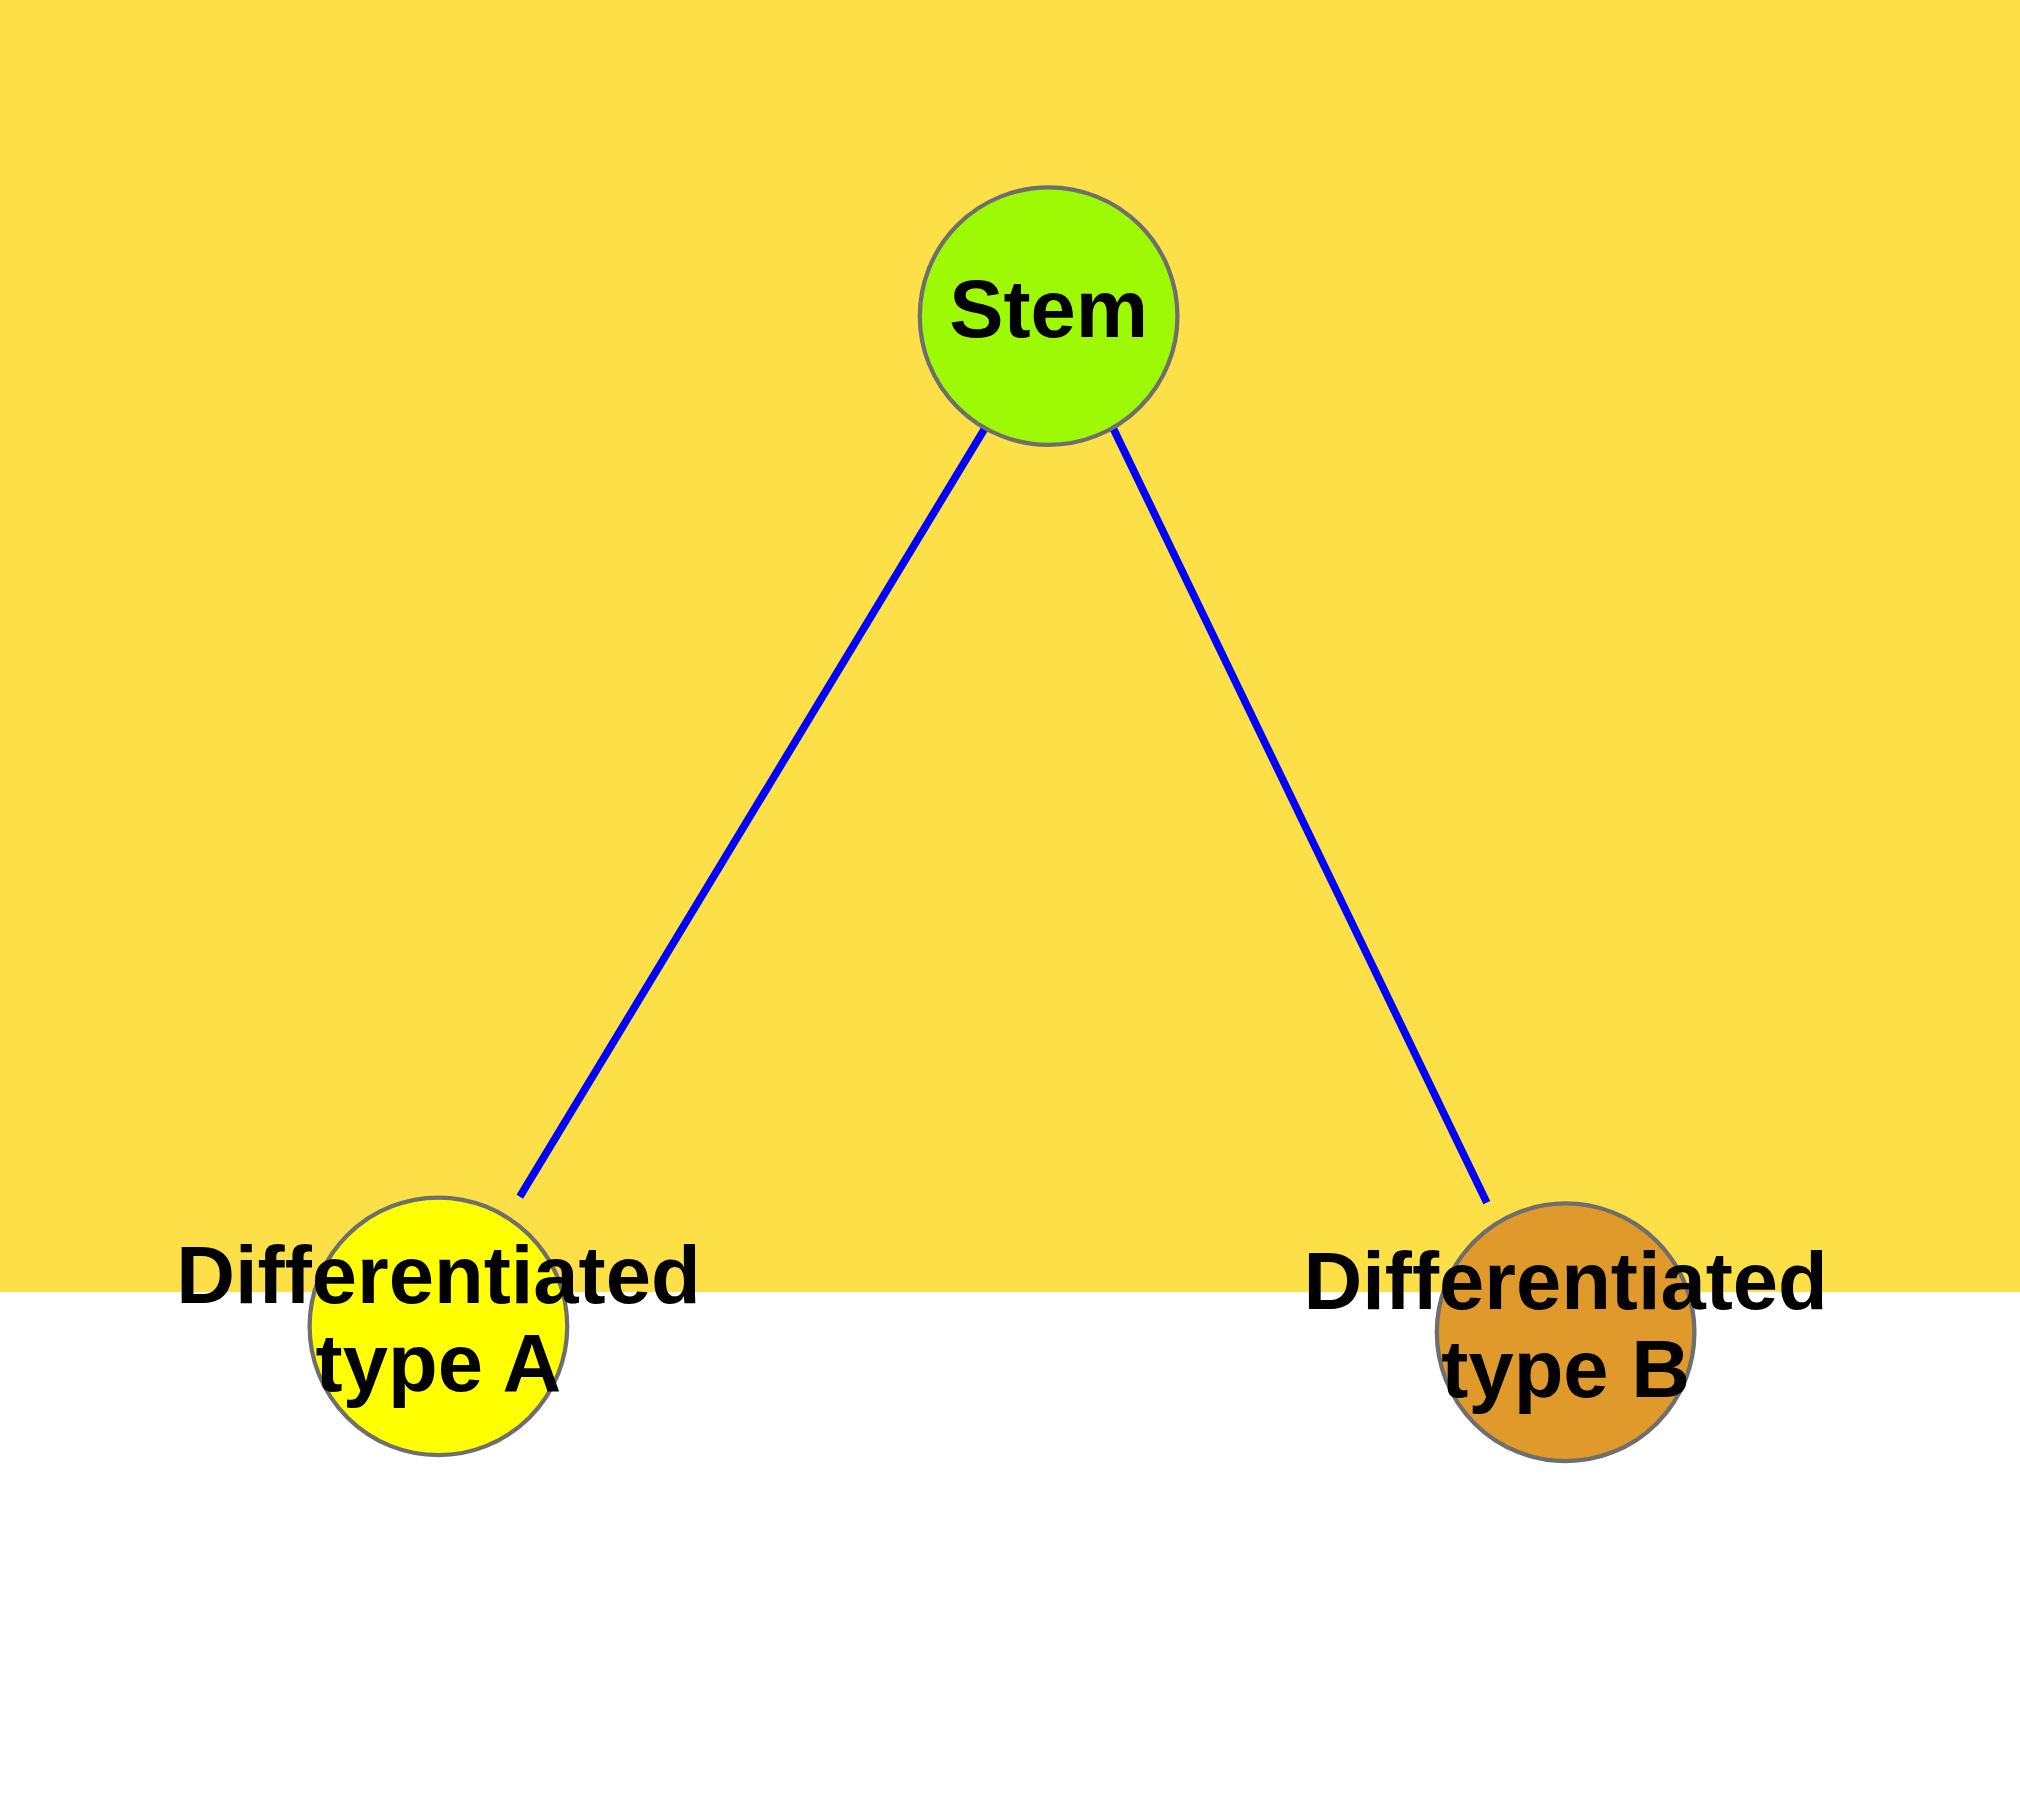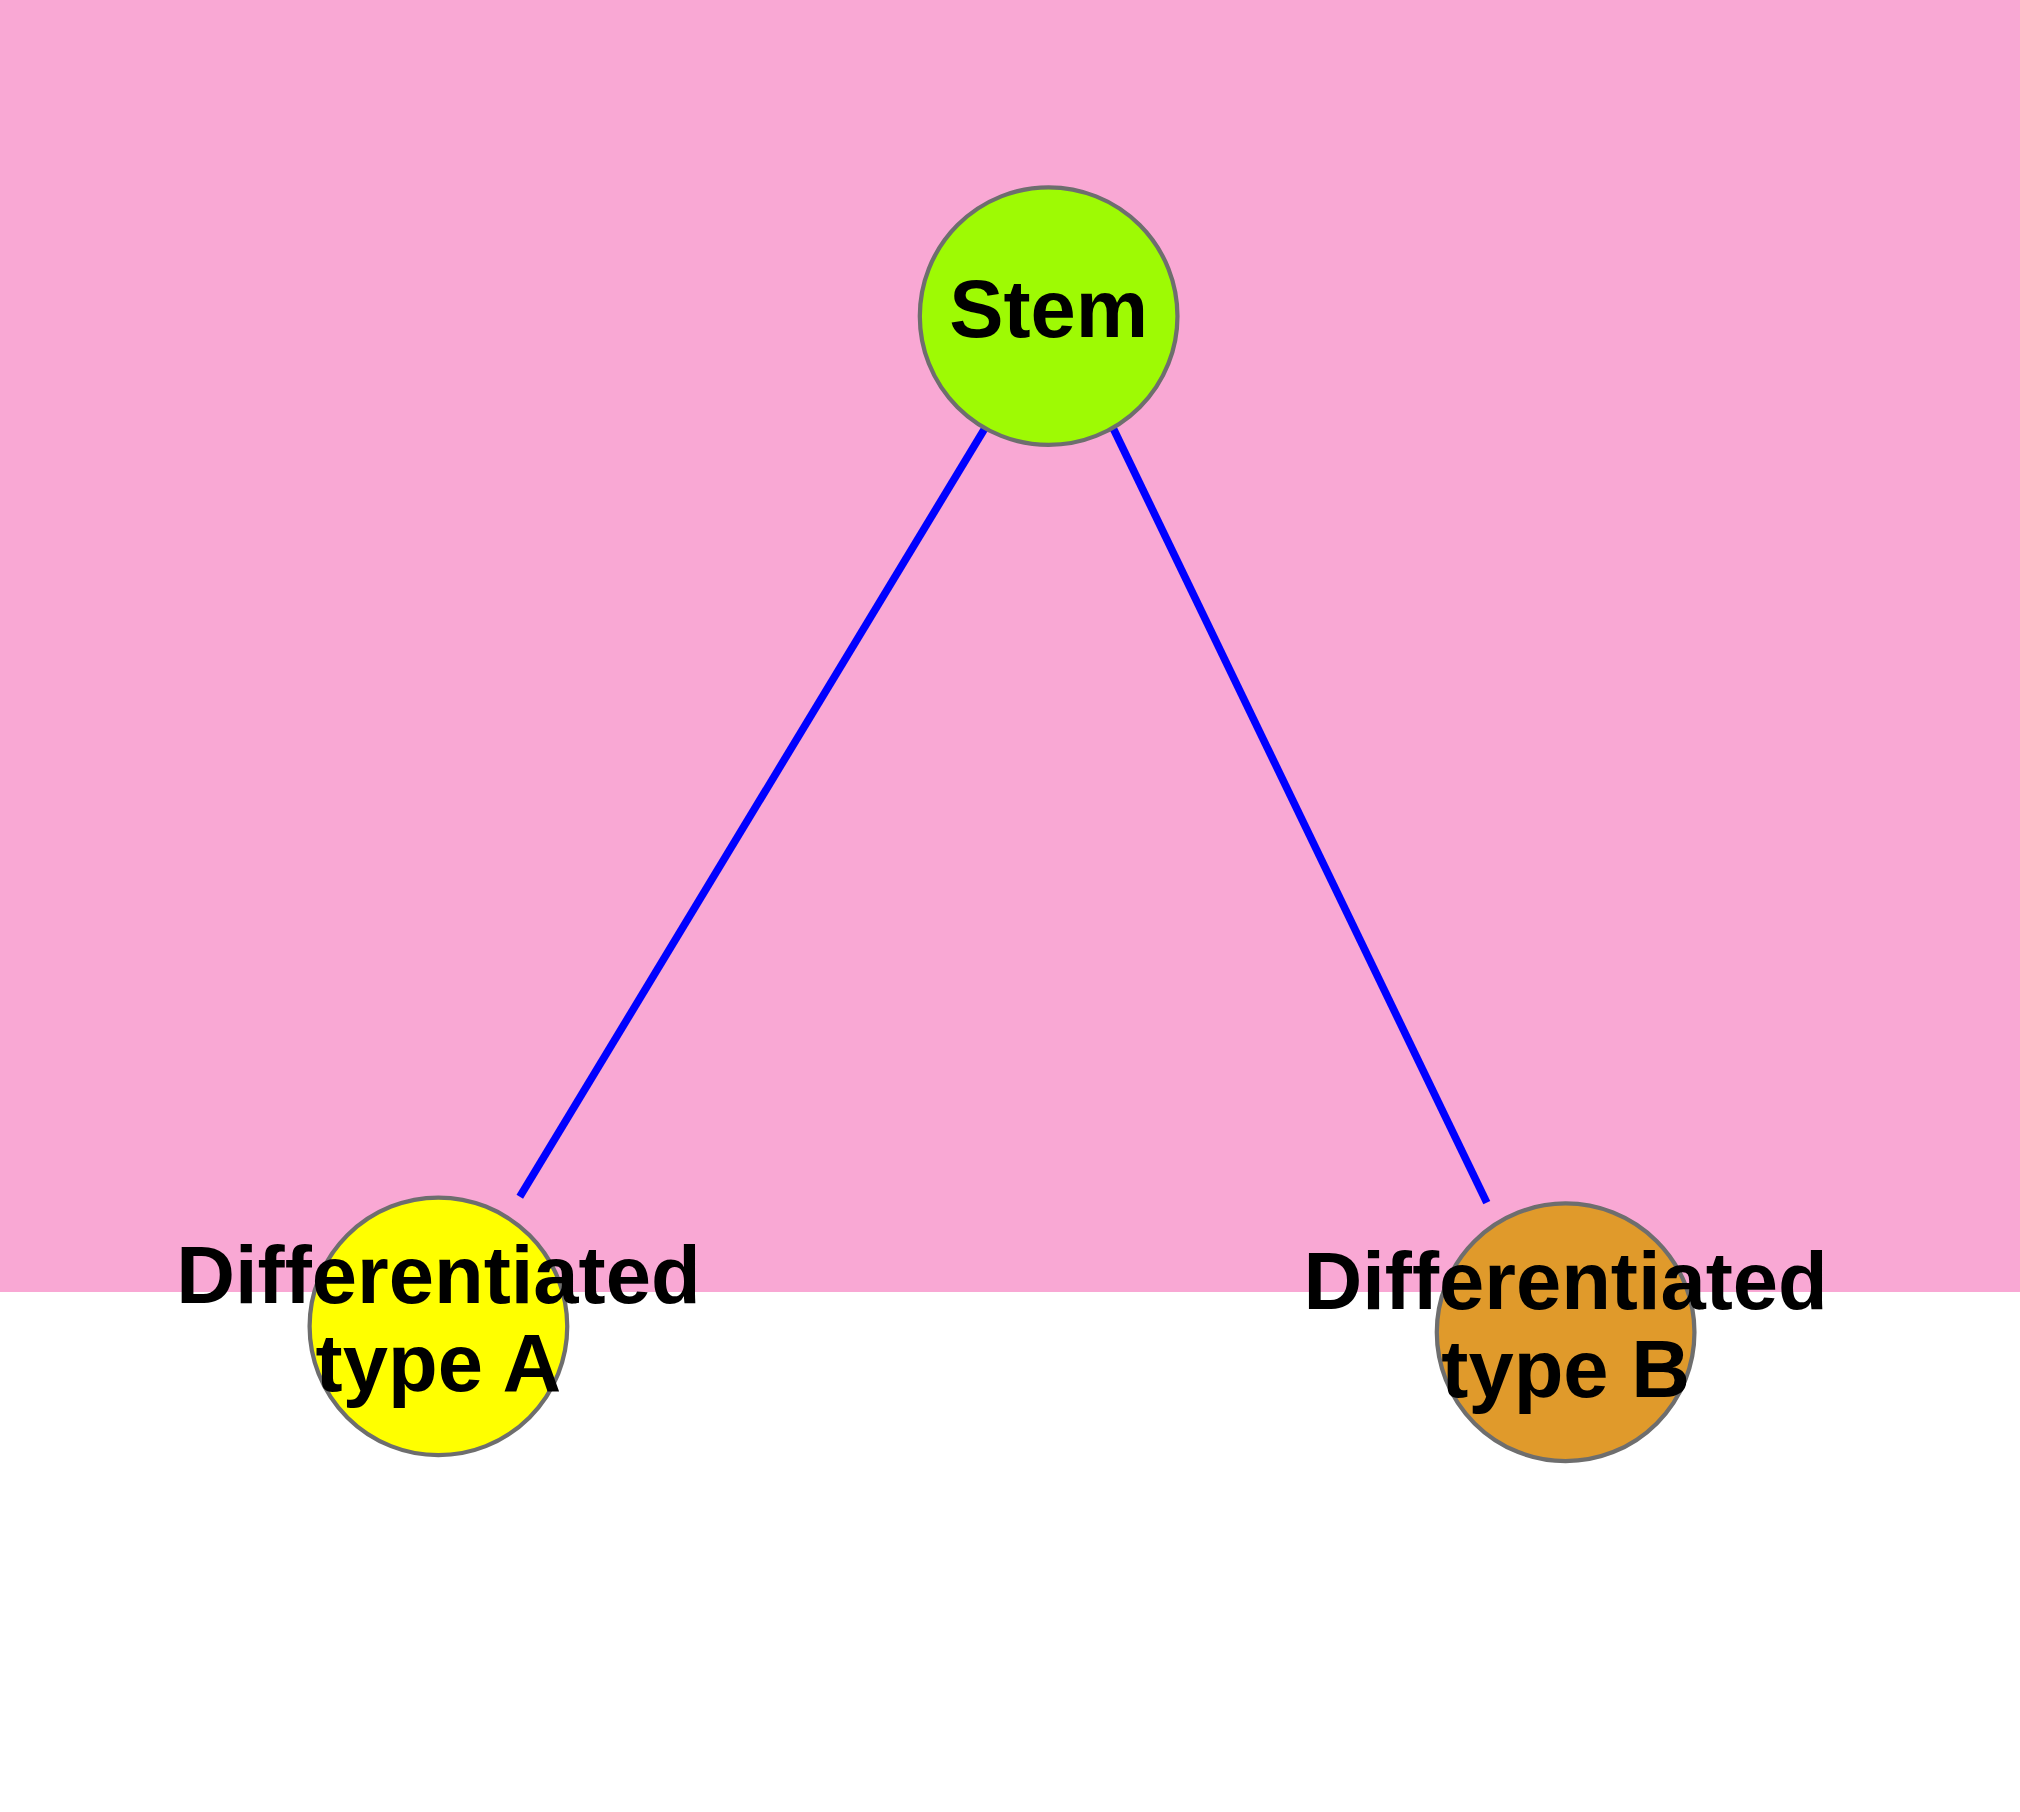--- a/index.html
+++ b/index.html
@@ -35,21 +35,21 @@
     dominant-baseline: middle;
     paint-order: normal;
   }
   .edge-line {
     stroke-linecap: butt;
   }
 </style>
 </head>
 <body style="width: 2021px; height: 1812px;">
 
-<div id="graph-canvas" style="width: 2021px; height: 1292px; background: #f9a8d4;">
+<div id="graph-canvas" style="width: 2021px; height: 1292px; background: #fde047;">
   <svg id="graph-svg" viewBox="0 0 2384 2138" xmlns="http://www.w3.org/2000/svg">
 
     <g>
       <line class="edge-line" id="edge-0" x1="1162" y1="505" x2="613" y2="1412" stroke="#0000ff" stroke-width="9"></line>
       <line class="edge-line" id="edge-1" x1="1313" y1="505" x2="1754" y2="1419" stroke="#0000ff" stroke-width="9"></line>
     </g>
 
     <g>
       <g>
         <circle id="node-circle-0" cx="1237" cy="373" r="152" fill="#9efa04" stroke="#6e6e6e" stroke-width="5"></circle>

